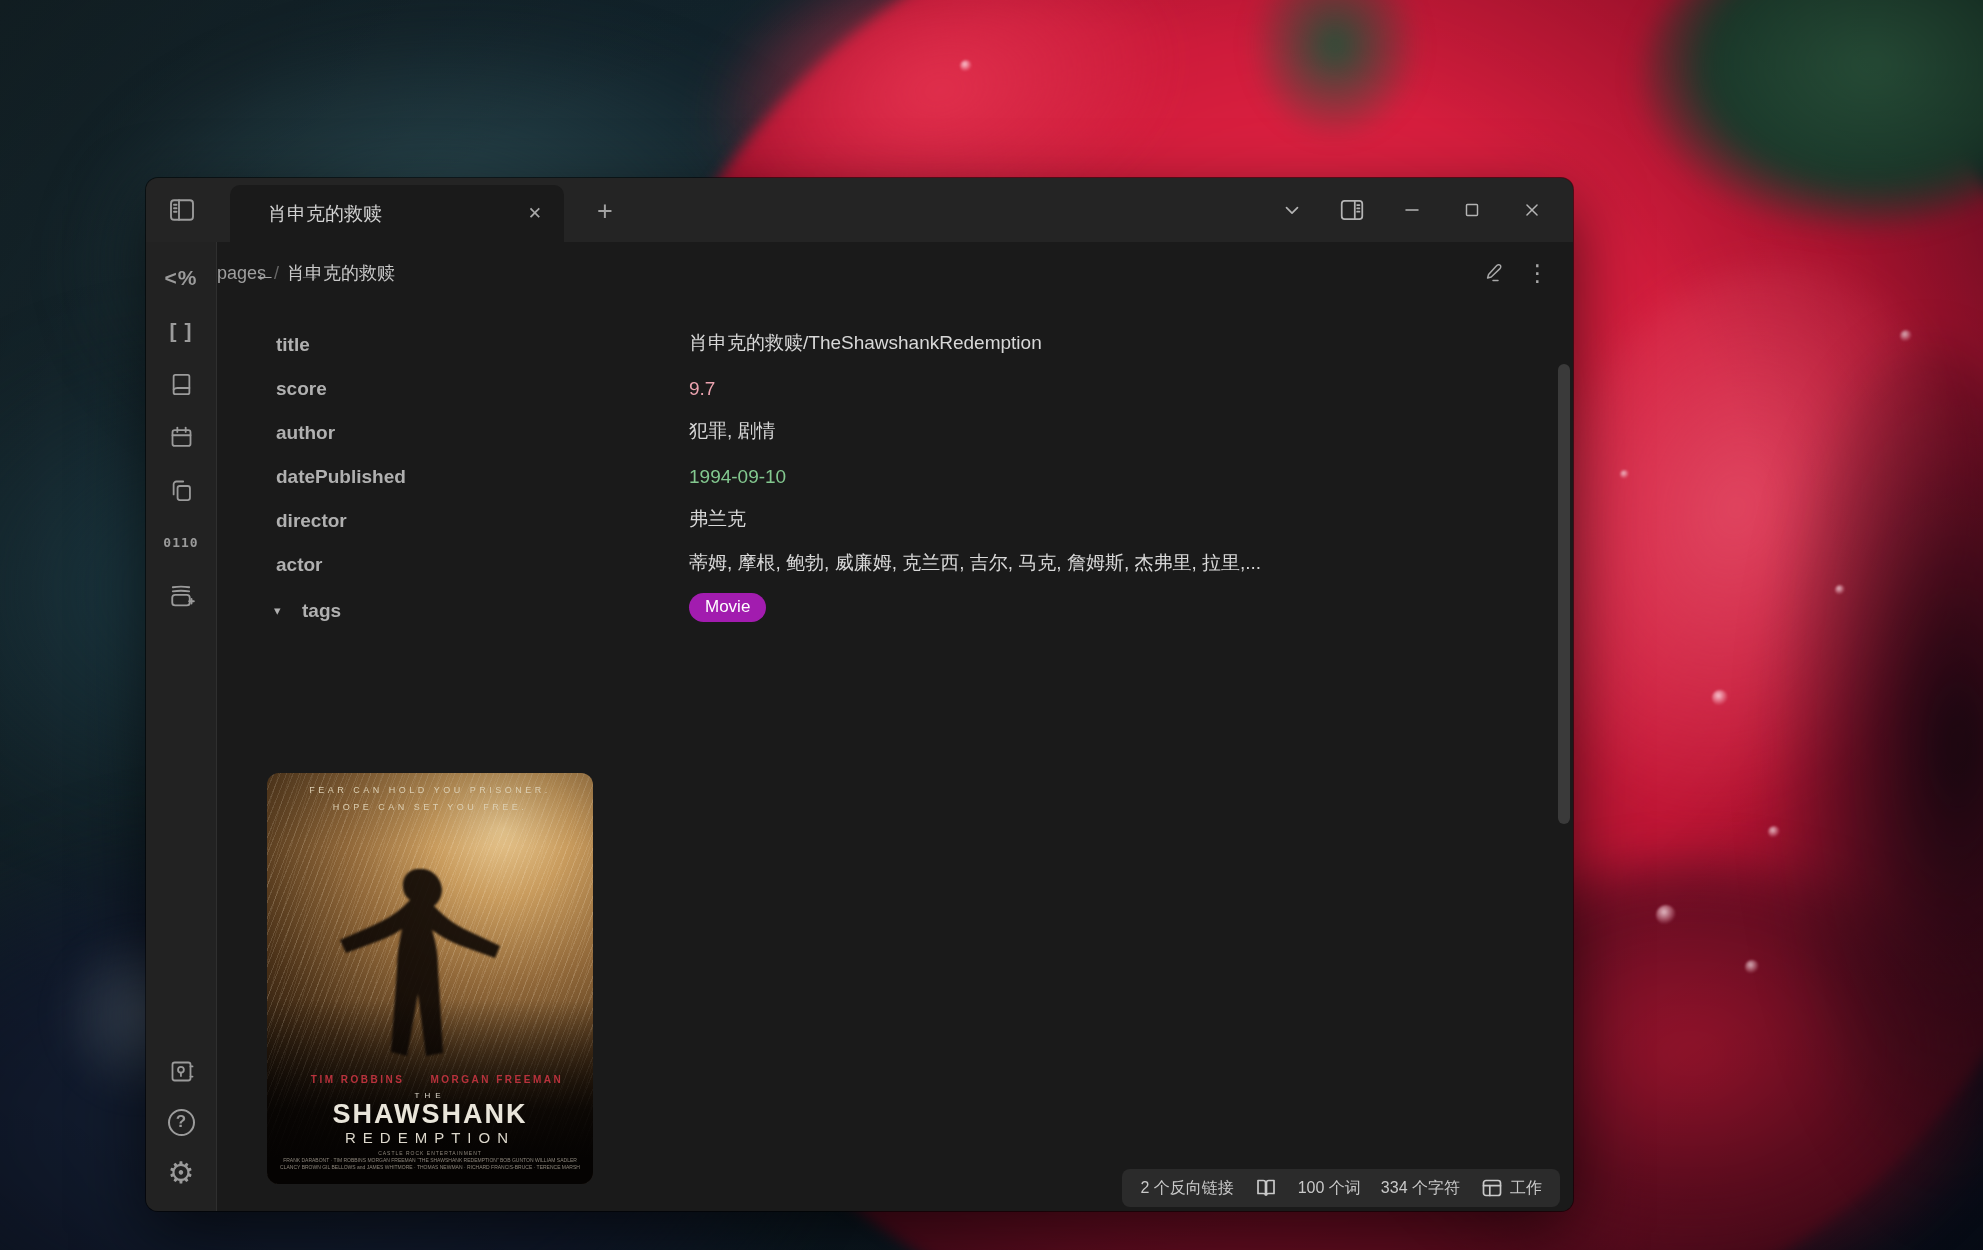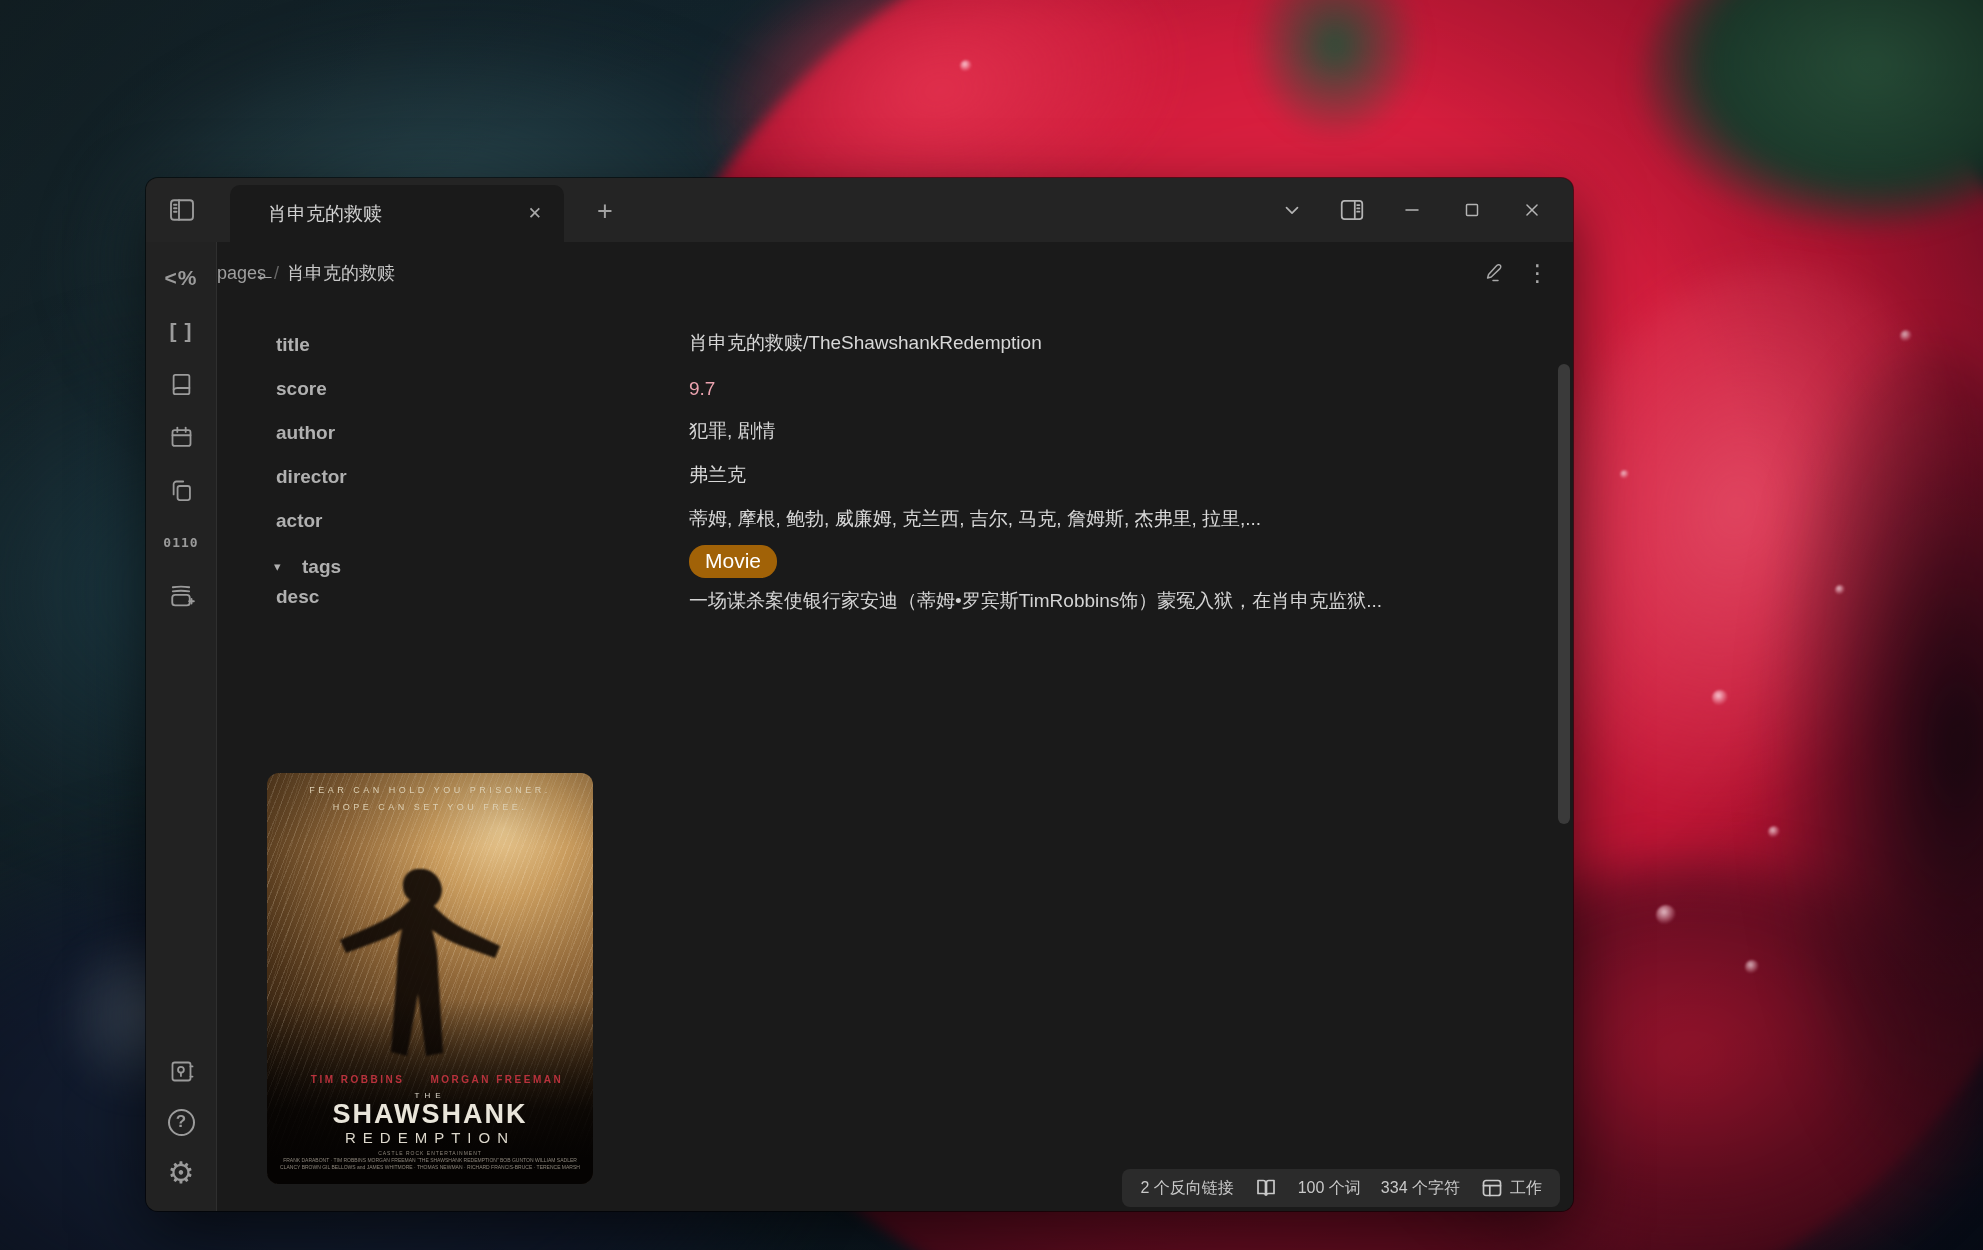--- a/index.html
+++ b/index.html
@@ -64,21 +64,21 @@
   .kebab { font-size:23px; line-height:22px; }
 
   .attrs { position:absolute; left:59px; top:70px; width:1230px; }
   .row { display:flex; min-height:44px; align-items:flex-end; }
   .label { width:413px; flex:0 0 413px; font-size:19px; font-weight:bold; color:#b0b0b0; position:relative; }
   .caret { position:absolute; left:-2px; top:3px; font-size:13px; color:#b0b0b0; }
   .label.indent { padding-left:26px; }
   .value { font-size:19px; color:#d8d8d8; }
   .value--score { color:#eba3af; }
   .value--date { color:#83c88f; }
-  .tagpill { display:inline-block; background:#a16207; color:#fff; font-size:21px; padding:4px 16px 5px; border-radius:16px; }
+  .tagpill { display:inline-block; background:#a21caf; color:#fff; font-size:17px; padding:4px 16px 5px; border-radius:16px; }
   .row--desc { align-items:flex-start; padding-top:8px; }
   .row--desc .value { width:745px; line-height:29px; word-break:break-all; color:#d4d4d4; }
 
   
   .poster { position:absolute; left:50px; top:531px; width:326px; height:411px; border-radius:12px; overflow:hidden;
             background:radial-gradient(circle at 72% 14%, #e7c68e 0%, #c99c5e 16%, #92693a 36%, #4a3118 62%, #20150b 84%, #150d06 100%); }
   .rain { position:absolute; inset:0;
           background:repeating-linear-gradient(112deg, rgba(255,242,218,.14) 0 1px, rgba(255,242,218,0) 1px 6px),
                      repeating-linear-gradient(107deg, rgba(255,236,205,.08) 0 1px, rgba(255,236,205,0) 1px 11px); }
   .poster-fade { position:absolute; inset:0; background:linear-gradient(to bottom, rgba(0,0,0,.18) 0%, rgba(0,0,0,0) 18%, rgba(0,0,0,0) 55%, rgba(5,3,2,.88) 82%, #050302 94%); }
@@ -281,40 +281,40 @@
           </div>
           <div class="row">
             <div class="label">score</div>
             <div class="value value--score">9.7</div>
           </div>
           <div class="row">
             <div class="label">author</div>
             <div class="value">犯罪, 剧情</div>
           </div>
           <div class="row">
+            <div class="label">datePublished</div>
+            <div class="value value--date">1994-09-10</div>
+          </div>
+          <div class="row">
             <div class="label">director</div>
             <div class="value">弗兰克</div>
           </div>
           <div class="row">
             <div class="label">actor</div>
             <div class="value">蒂姆, 摩根, 鲍勃, 威廉姆, 克兰西, 吉尔, 马克, 詹姆斯, 杰弗里, 拉里,...</div>
           </div>
           <div class="row" style="min-height:46px;">
             <div class="label indent">
               <span class="caret">▾</span>
               <span>tags</span>
             </div>
             <div class="value">
               <span class="tagpill">Movie</span>
             </div>
           </div>
-          <div class="row row--desc">
-            <div class="label">desc</div>
-            <div class="value">一场谋杀案使银行家安迪（蒂姆•罗宾斯TimRobbins饰）蒙冤入狱，在肖申克监狱...</div>
-          </div>
         </div>
 
         <div class="poster">
           <div class="rain"></div>
           <svg class="fig" viewBox="0 0 282 411">
             <path fill="rgba(16,10,5,0.92)" d="M150 96c-9 1-15 9-14 18 .5 6 3 10 7 13l-7 7c-9 8-20 14-31 19l-32 14 6 13 35-13c8-3 15-7 21-11-3 13-5 27-5 41l-6 82 16 4 11-62 8 62 17-3-5-84c0-14-2-27-6-39 8 6 17 11 27 15l36 13 5-12-36-17c-10-5-18-11-25-18l-5-5c5-4 8-10 8-17-1-11-10-20-20-20z"></path>
             <path fill="rgba(10,6,3,0.75)" d="M96 340 L186 340 L196 411 L86 411 Z"></path>
           </svg>
           <div class="poster-fade"></div>
           <div class="p-tag">FEAR CAN HOLD YOU PRISONER.</div>

